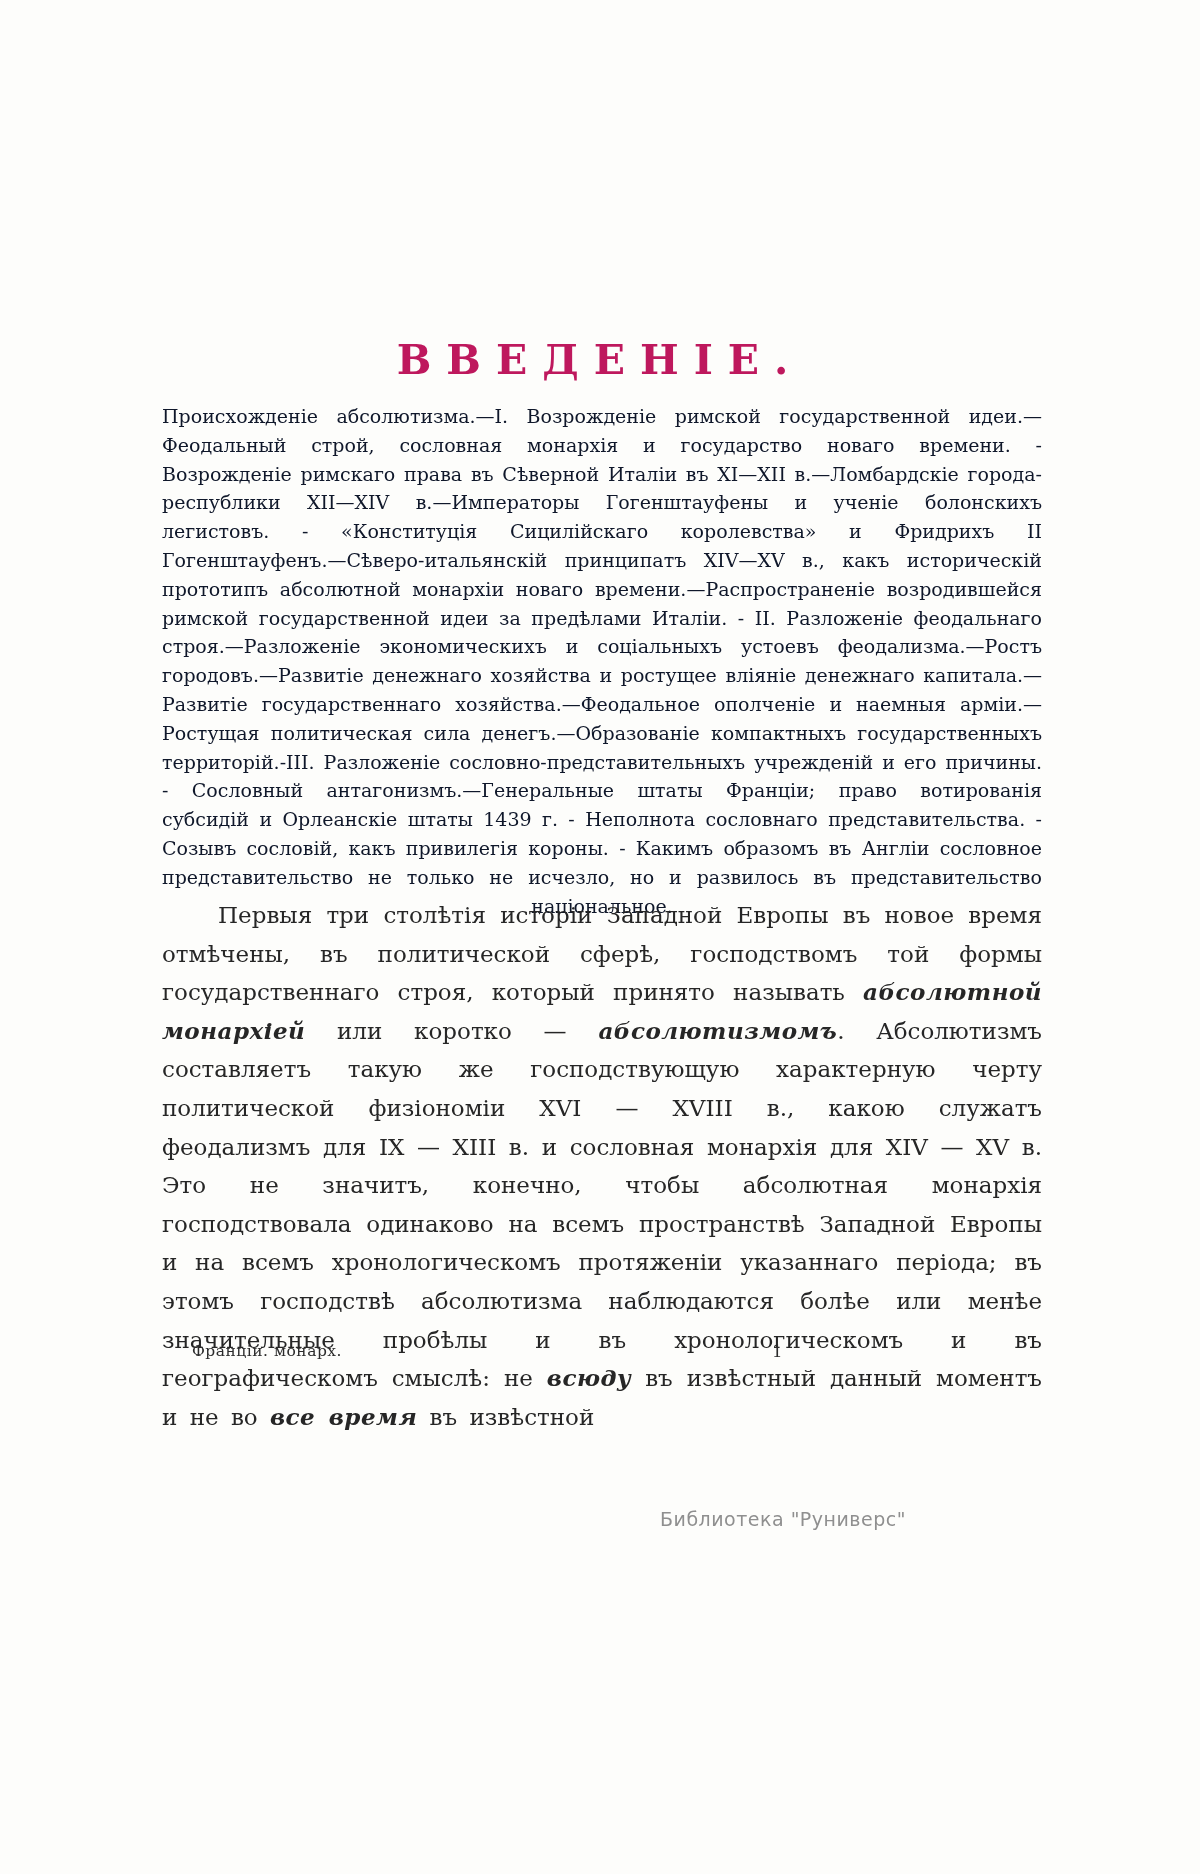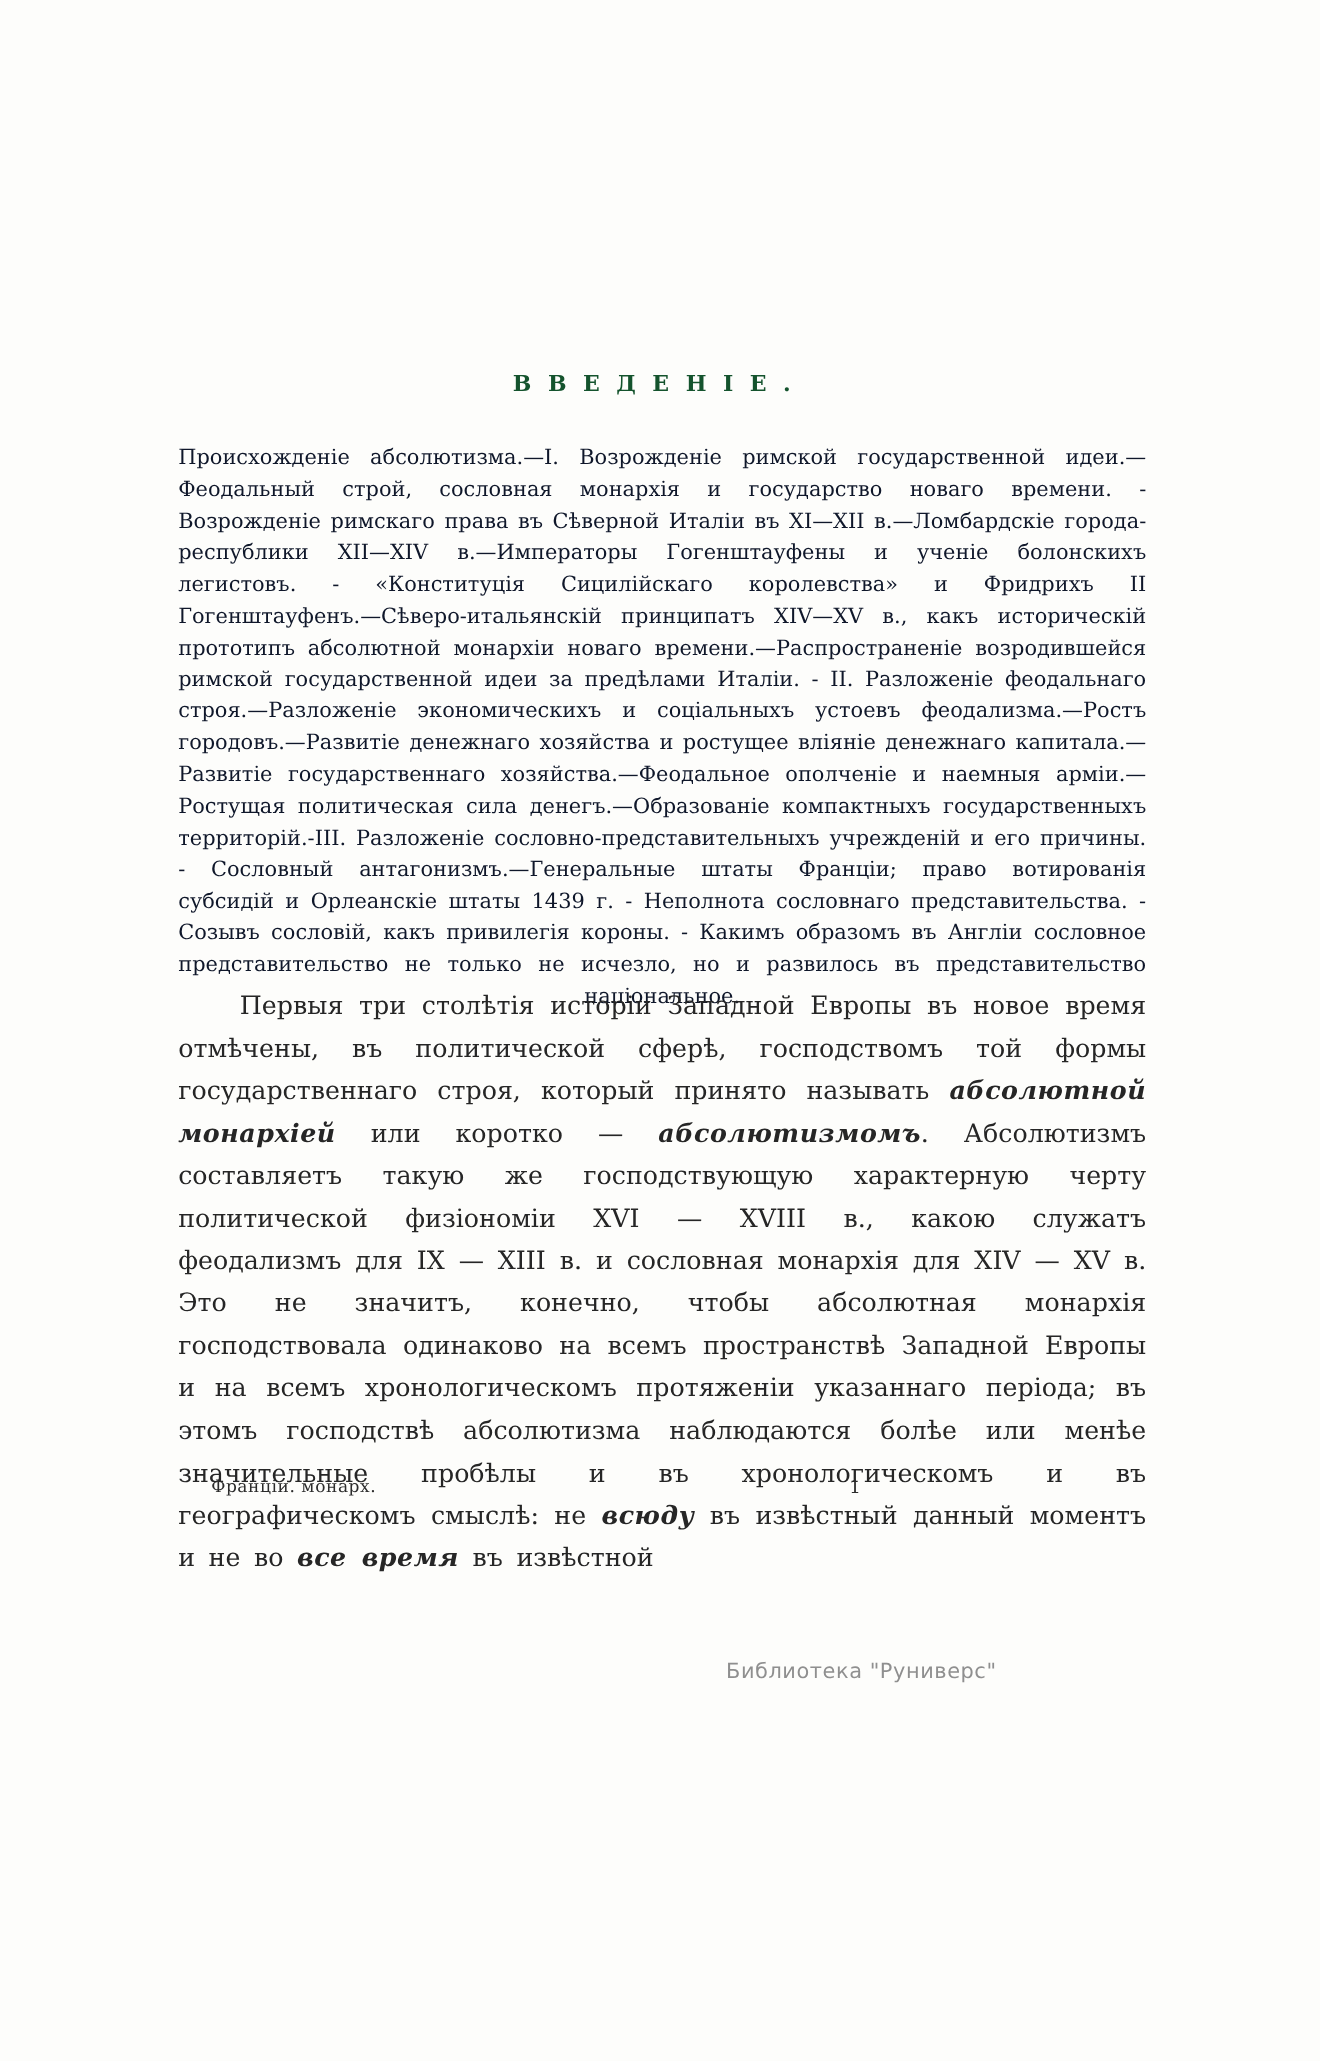--- a/index.html
+++ b/index.html
@@ -16,24 +16,24 @@
     color: #262626;
     overflow: hidden;
   }
   .title {
     position: absolute;
     top: 336px;
     left: 0;
     right: 0;
     margin: 0;
     text-align: center;
-    font-size: 20px;
+    font-size: 41px;
     font-weight: 600;
     letter-spacing: 15px;
-    color: #14532d;
+    color: #be185d;
   }
   .summary {
     position: absolute;
     top: 402px;
     left: 162px;
     width: 880px;
     margin: 0;
     font-size: 19px;
     line-height: 28.8px;
     text-align: justify;

